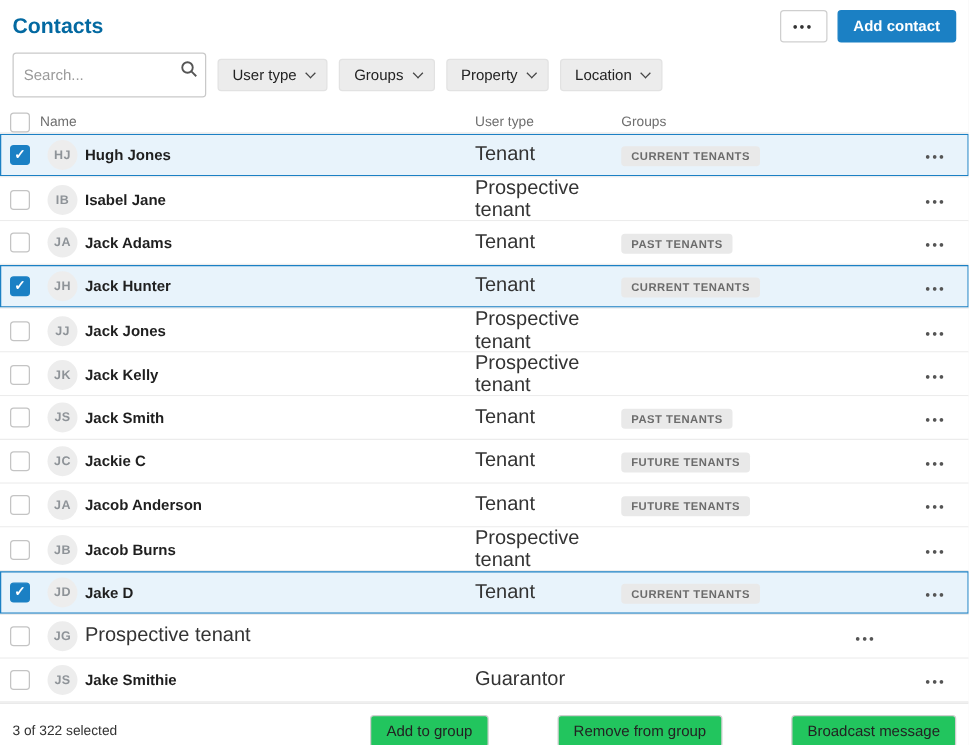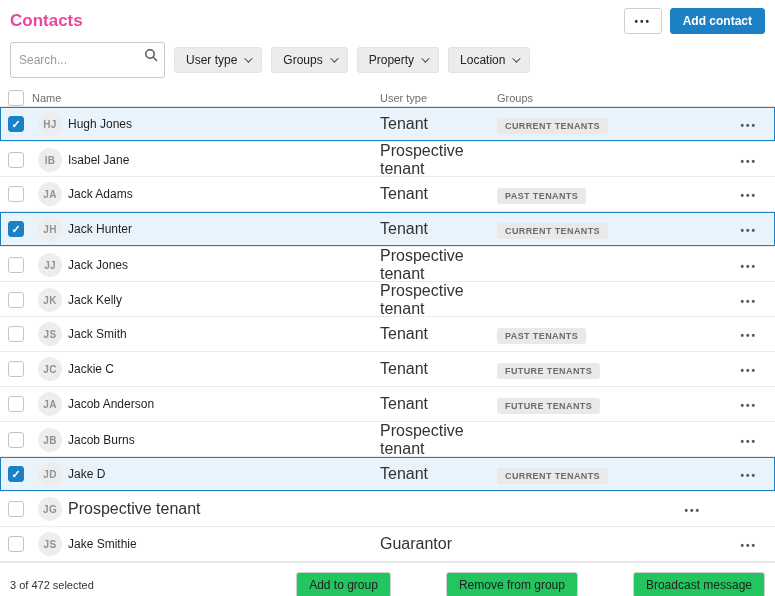--- a/index.html
+++ b/index.html
@@ -6,21 +6,21 @@
   html,body { margin:0; padding:0; background:#f4f4f4; }
   body { font-family: "Liberation Sans", sans-serif; }
   .page {
     width:775px; height:596px; background:#ffffff; margin:0 auto;
     display:flex; flex-direction:column; overflow:hidden; position:relative;
     color:#222;
   }
 
   
   .topbar { display:flex; align-items:center; justify-content:space-between; padding:8px 10px 2px 10px; }
-  .page-title { font-size:17px; font-weight:bold; margin:0; color:#ec4899; }
+  .page-title { font-size:17px; font-weight:bold; margin:0; color:#0369a1; }
   .topbar-actions { display:flex; align-items:center; gap:8px; }
   .btn { font-family:inherit; font-size:12px; border-radius:3px; cursor:pointer; }
   .btn.ghost { background:#fff; border:1px solid #cfcfcf; height:26px; min-width:38px; padding:0 8px; color:#333; }
   .btn.primary { background:var(--accent,#1b80c4); border:1px solid var(--accent,#1b80c4); color:#fff; height:26px; padding:0 12px; font-weight:bold; }
   .dots { font-size:10px; font-weight:bold; letter-spacing:2px; color:#333; line-height:1; }
 
   
   .filterbar { display:flex; align-items:center; gap:9px; padding:6px 10px 12px 10px; }
   .search-wrap { position:relative; width:155px; }
   .search-wrap input {
@@ -43,21 +43,21 @@
   .row.selected { background:var(--selbg,#e8f3fb); box-shadow:inset 0 0 0 1px var(--accent,#1b80c4); }
 
   .cb-cell { display:flex; justify-content:center; }
   .cb { width:16px; height:16px; border:1px solid #c4c4c4; border-radius:3px; background:#fff; display:inline-flex; align-items:center; justify-content:center; cursor:pointer; }
   .cb.checked { background:var(--accent,#1b80c4); border-color:var(--accent,#1b80c4); }
   .cb.checked::after { content:"✓"; color:#fff; font-size:11px; font-weight:bold; line-height:1; }
 
   .avatar-cell { display:flex; justify-content:center; }
   .avatar { width:24px; height:24px; border-radius:50%; background:#ededed; color:#8e9398; font-size:10px; font-weight:bold; display:inline-flex; align-items:center; justify-content:center; letter-spacing:.3px; }
 
-  .name-cell { font-size:12px; font-weight:normal; color:#1f1f1f; }
+  .name-cell { font-size:12px; font-weight:bold; color:#1f1f1f; }
   .usertype-cell { font-size:16px; color:#333; }
   .badge { display:inline-block; background:var(--badgebg,#e9e9e9); color:#6b6b6b; font-size:9px; font-weight:bold; letter-spacing:.4px; padding:3px 8px; border-radius:3px; text-transform:uppercase; }
   .actions-cell { display:flex; justify-content:flex-end; padding-right:16px; }
   .row-menu { background:transparent; border:none; cursor:pointer; padding:2px; }
   .row-menu .dots { color:#555; }
 
   .rows-area { flex:0 0 auto; }
 
   
   .footer { margin-top:auto; border-top:1px solid #e3e3e3; display:flex; align-items:center; justify-content:space-between; padding:9px 10px; background:#fff; }
@@ -324,21 +324,21 @@
     <div class="groups-cell"></div>
     <div class="actions-cell">
       <button class="row-menu">
         <span class="dots">•••</span>
       </button>
     </div>
   </div>
     </div>
 
   <div class="footer">
-    <span class="sel-count">3 of 472 selected</span>
+    <span class="sel-count">3 of 322 selected</span>
     <div class="footer-actions" id="footer-buttons">
         <button class="btn">Add to group</button>
         <button class="btn">Remove from group</button>
         <button class="btn">Broadcast message</button>
       </div>
   </div>
 
 </div>
 
 </body></html>

